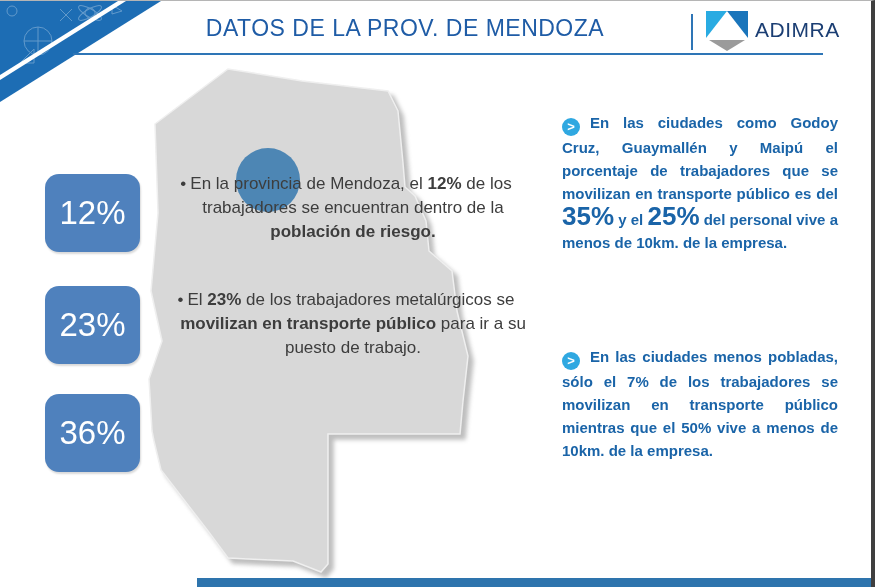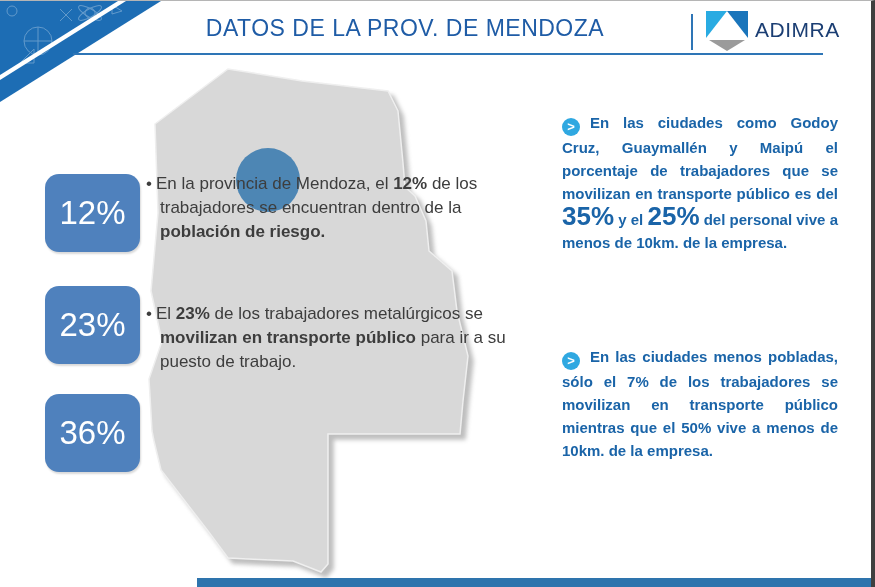--- a/index.html
+++ b/index.html
@@ -34,21 +34,21 @@
     filter:drop-shadow(5px 5px 2px rgba(110,110,110,.45));}
   .map-circle{fill:#4d86b4;}
   
   .badge{
     position:absolute;left:45px;width:95px;height:78px;border-radius:14px;
     background:#4f81bd;color:#ffffff;font-size:33px;text-align:center;line-height:78px;
     box-shadow:1px 2px 2px rgba(0,0,0,.15);z-index:2;
   }
   .stat-text{
     position:absolute;left:146px;width:400px;color:#3d3d3d;font-size:17px;
-    line-height:24px;z-index:2;padding-left:14px;text-indent:-14px;box-sizing:border-box;
+    line-height:24px;z-index:2;padding-left:14px;text-indent:-14px;box-sizing:border-box;text-align:center;
   }
   .stat-text .b{font-weight:bold;}
   .bullet{margin-right:4px;}
   
   .rp{
     position:absolute;left:562px;width:276px;color:#1a64a8;font-weight:bold;
     font-size:15px;line-height:23px;text-align:justify;z-index:2;
   }
   .rp .big{font-size:26px;}
   .arrow-ic{
@@ -96,21 +96,21 @@
       155,123 228,68 302,80 388,90 398,110 403,162 405,186 415,195 426,220
       429,250 452,270 457,310 468,355 463,400 460,433 328,433 328,563 321,571
       293,560 228,557 208,530 161,469 154,440 152,430 149,378 162,340 151,290 158,212"></polygon>
     <circle class="map-circle" cx="268" cy="179" r="32"></circle>
   </svg>
 
   <div class="badge" style="top:173px">12%</div>
   <div class="stat-text" style="top:171px"><span class="bullet">•</span><span><span>En la provincia de Mendoza, el </span><span class="b">12%</span><span> de los trabajadores se encuentran dentro de la </span><span class="b">población de riesgo.</span></span></div>
 
   <div class="badge" style="top:285px">23%</div>
-  <div class="stat-text" style="top:301px"><span class="bullet">•</span><span><span>El </span><span class="b">23%</span><span> de los trabajadores metalúrgicos se </span><span class="b">movilizan en transporte público</span><span> para ir a su puesto de trabajo.</span></span></div>
+  <div class="stat-text" style="top:287px"><span class="bullet">•</span><span><span>El </span><span class="b">23%</span><span> de los trabajadores metalúrgicos se </span><span class="b">movilizan en transporte público</span><span> para ir a su puesto de trabajo.</span></span></div>
 
   <div class="badge" style="top:393px">36%</div>
 
   <div class="rp" style="top:110px"><span class="arrow-ic">&gt;</span><span><span class="b">En las ciudades como Godoy Cruz, Guaymallén y Maipú el porcentaje de trabajadores que se movilizan en transporte público es del </span><span class="b big">35%</span><span class="b"> y el </span><span class="b big">25%</span><span class="b"> del personal vive a menos de 10km. de la empresa.</span></span></div>
 
   <div class="rp" style="top:344px"><span class="arrow-ic">&gt;</span><span><span class="b">En las ciudades menos pobladas, sólo el 7% de los trabajadores se movilizan en transporte público mientras que el 50% vive a menos de 10km. de la empresa.</span></span></div>
 
   <div class="bottom-bar"></div>
 </div>
 

